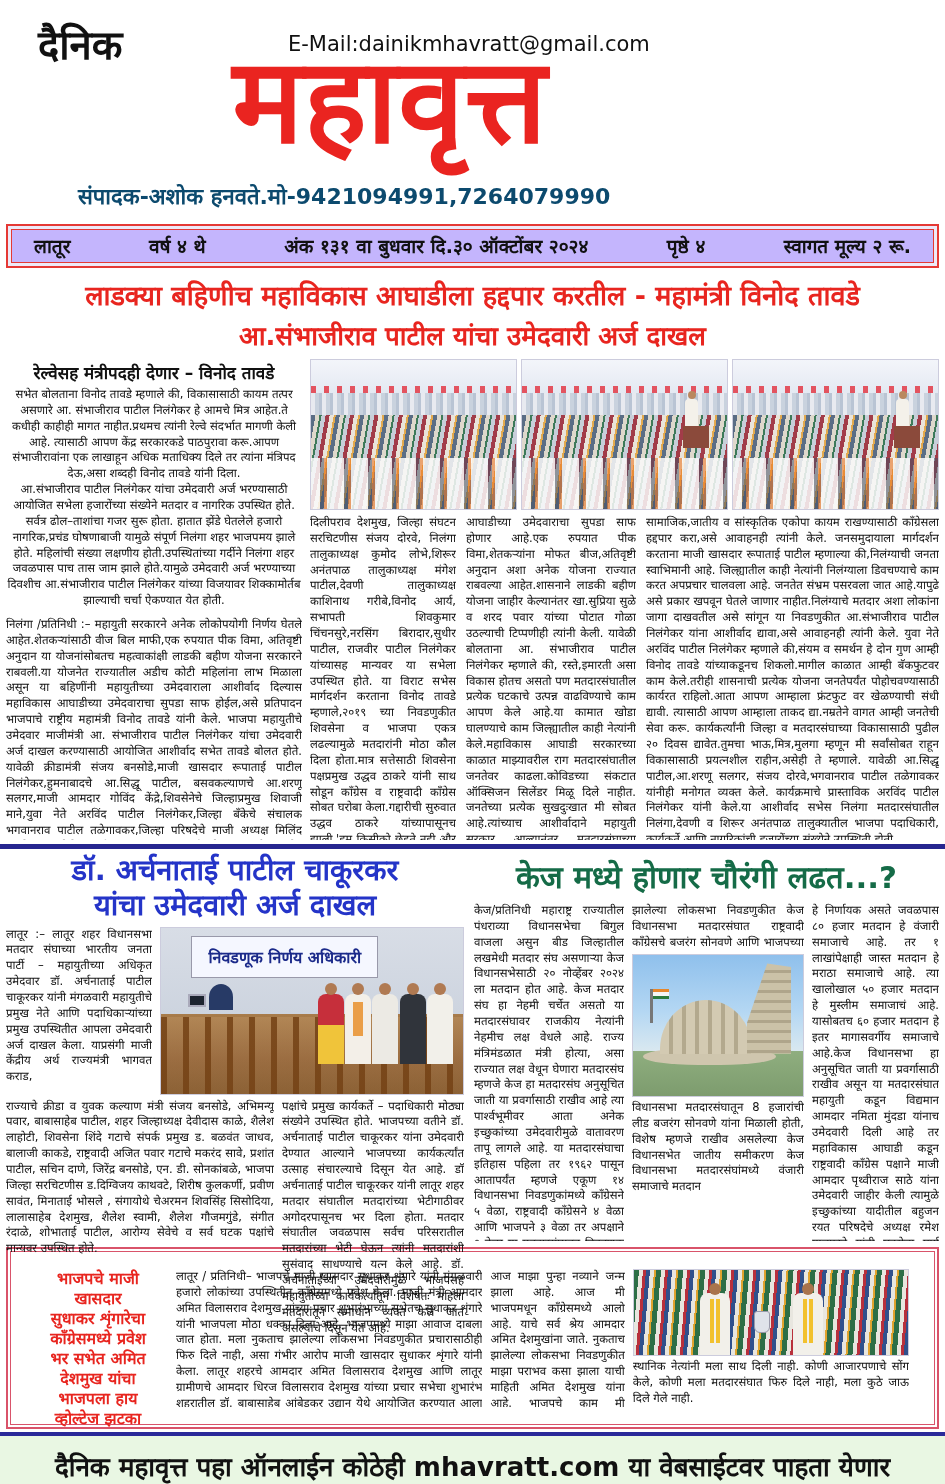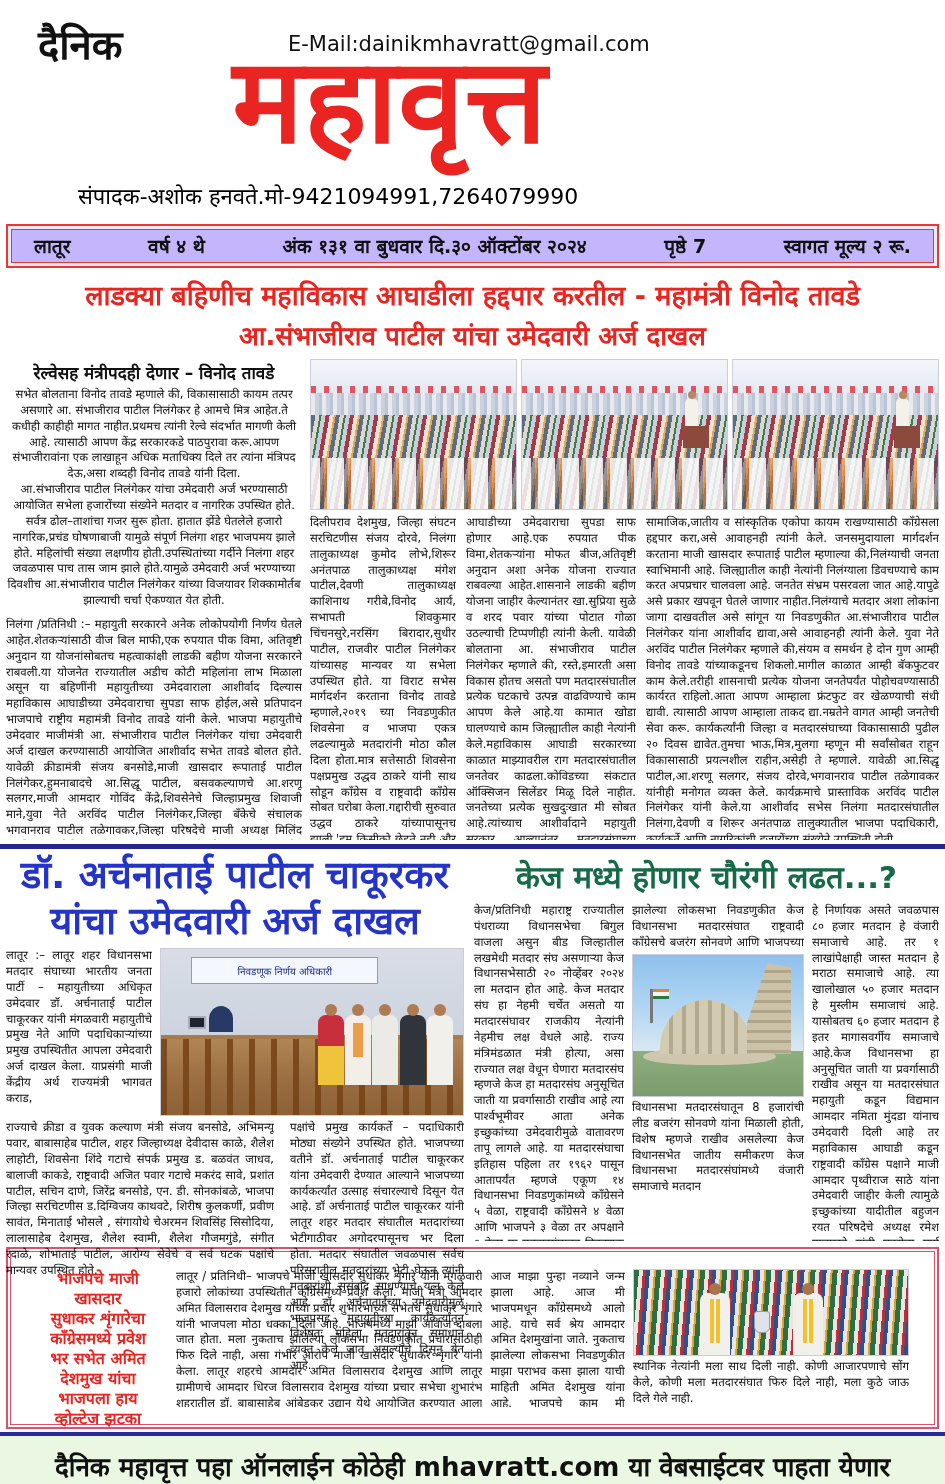--- a/index.html
+++ b/index.html
@@ -6,21 +6,21 @@
   html,body { background:#ffffff; }
   body { font-family: "DejaVu Sans", sans-serif; }
   .page { position:relative; width:945px; height:1484px; margin:0 auto; background:#fff; overflow:hidden; }
 
   
   .masthead { position:relative; height:222px; }
   .daily { position:absolute; left:38px; top:16px; font-size:40px; font-weight:bold; color:#111; }
   .email { position:absolute; left:288px; top:32px; font-size:21px; color:#111; }
   .title { position:absolute; left:90px; top:40px; width:600px; text-align:center;
            font-size:118px; line-height:1.05; font-weight:bold; color:#ea2420; letter-spacing:1px; }
-  .editor { position:absolute; left:78px; top:180px; font-size:22px; font-weight:normal; color:#000000; }
+  .editor { position:absolute; left:78px; top:180px; font-size:22px; font-weight:bold; color:#0c4a6e; }
 
   
   .infobar { margin:2px 6px 0 6px; height:44px; background:#c4b5fd; border:2px solid #e53935;
              box-shadow: inset 0 0 0 3px #edeaf8, inset 0 0 0 4px #e53935;
              display:flex; align-items:center; justify-content:space-between; padding:0 26px; }
   .infobar span { font-size:19px; font-weight:bold; color:#111; white-space:nowrap; }
 
   
   .lead-h1 { margin-top:8px; text-align:center; font-size:27px; font-weight:bold; color:#e8251f; white-space:nowrap; overflow:hidden; }
   .lead-h2 { text-align:center; font-size:26px; font-weight:bold; color:#e8251f; white-space:nowrap; overflow:hidden; margin-top:4px; }
@@ -47,39 +47,39 @@
       repeating-linear-gradient(90deg, rgba(250,250,250,.85) 0 9px, rgba(70,80,100,.55) 9px 13px, rgba(235,120,40,.6) 13px 16px, rgba(250,250,250,.85) 16px 24px); }
   .art1-cols { display:flex; gap:10px; height:325px; }
   .colw { height:100%; overflow:hidden; }
   .c2 { width:146px; } .c3 { width:170px; } .c4 { flex:1; }
 
   .divider { height:5px; background:#26268f; margin:4px 0 0 0; }
 
   
   .sec2 { display:flex; gap:10px; padding:4px 6px 0 6px; height:392px; }
   .s2-left { width:458px; display:flex; flex-direction:column; }
-  .s2-head { text-align:center; font-size:38px; line-height:1.2; font-weight:bold; color:#2434c8; margin-bottom:4px; }
+  .s2-head { text-align:center; font-size:29px; line-height:1.2; font-weight:bold; color:#2434c8; margin-bottom:4px; }
   .s2-row { display:flex; gap:8px; }
   .s2-introcol { width:146px; height:168px; overflow:hidden; }
   .photo-office { width:304px; height:168px; position:relative; border:1px solid #ccd; background:
       linear-gradient(180deg,#d8dde6 0%,#cdd4df 52%,#a87c4b 52%,#8a5a30 78%,#74491f 100%); }
-  .office-banner { position:absolute; top:8px; left:10%; width:62%; height:27px; background:#f5f7ff; border:1px solid #99a;
-      display:flex; align-items:center; justify-content:center; font-size:10px; font-weight:normal; color:#1b2a8a; text-align:center; }
+  .office-banner { position:absolute; top:8px; left:10%; width:62%; height:42px; background:#f5f7ff; border:1px solid #99a;
+      display:flex; align-items:center; justify-content:center; font-size:16px; font-weight:bold; color:#1b2a8a; text-align:center; }
   .rail { position:absolute; bottom:0; left:0; width:100%; height:46%; background:
       repeating-linear-gradient(90deg, rgba(120,70,25,.9) 0 6px, rgba(210,170,120,.25) 6px 22px); }
   .person { position:absolute; bottom:18%; width:26px; height:70px; border-radius:8px 8px 0 0; }
   .person::before { content:""; position:absolute; top:-11px; left:7px; width:12px; height:12px; border-radius:50%; background:#b07a52; }
   .p1b { left:52%; background:linear-gradient(180deg,#c62f3b 0 45%,#f0c43a 45% 100%); }
   .p2 { left:61%; background:#f3efe8; } .p2::after{content:"";position:absolute;inset:8px 8px auto 8px;height:34px;background:#e88f2a;opacity:.85;}
   .p3 { left:70%; background:#eceae4; }
   .p4 { left:79%; background:#30343b; }
   .p5 { left:88%; background:#f2f0ea; }
   .officer { position:absolute; left:16%; top:34%; width:24px; height:26px; border-radius:50% 50% 0 0; background:#273a66; }
   .monitor { position:absolute; left:9%; top:40%; width:18px; height:13px; background:#1d2430; border:2px solid #aab; }
-  .s2-row2 { display:flex; gap:16px; margin-top:4px; flex:1; }
+  .s2-row2 { display:flex; gap:8px; margin-top:4px; flex:1; }
   .s2-contA { width:268px; overflow:hidden; }
   .s2-contB { flex:1; overflow:hidden; }
 
   .s2-right { flex:1; display:flex; flex-direction:column; }
   .kej-head { text-align:center; font-size:31px; font-weight:bold; color:#156b47; margin:2px 0 6px 0; white-space:nowrap; overflow:hidden; }
   .kej-cols { display:flex; gap:8px; flex:1; overflow:hidden; }
   .kej-c1 { width:150px; overflow:hidden; }
   .kej-c2 { width:172px; display:flex; flex-direction:column; gap:3px; }
   .kej-c2-top { height:48px; overflow:hidden; }
   .photo-vidhan { position:relative; height:182px; border:1px solid #ccd; overflow:hidden;
@@ -131,21 +131,21 @@
     <div class="daily">दैनिक</div>
     <div class="email">E-Mail:dainikmhavratt@gmail.com</div>
     <div class="title">महावृत्त</div>
     <div class="editor">संपादक-अशोक हनवते.मो-9421094991,7264079990</div>
   </div>
 
   <div class="infobar">
     <span>लातूर</span>
     <span>वर्ष ४ थे</span>
     <span>अंक १३१ वा बुधवार दि.३० ऑक्टोंबर २०२४</span>
-    <span>पृष्ठे 7</span>
+    <span>पृष्ठे ४</span>
     <span>स्वागत मूल्य २ रू.</span>
   </div>
 
   <div class="lead-h1">लाडक्या बहिणीच महाविकास आघाडीला हद्दपार करतील  - महामंत्री विनोद तावडे</div>
   <div class="lead-h2">आ.संभाजीराव पाटील यांचा उमेदवारी अर्ज दाखल</div>
 
   <div class="art1">
     <div class="art1-left">
       <div class="subhead">रेल्वेसह मंत्रीपदही देणार   – विनोद तावडे</div>
       <div class="btxt center">सभेत बोलताना विनोद तावडे म्हणाले की, विकासासाठी कायम तत्पर असणारे आ. संभाजीराव पाटील निलंगेकर हे आमचे मित्र आहेत.ते कधीही काहीही मागत नाहीत.प्रथमच त्यांनी रेल्वे संदर्भात मागणी केली आहे. त्यासाठी आपण केंद्र सरकारकडे पाठपुरावा करू.आपण संभाजीरावांना एक लाखाहून अधिक मताधिक्य दिले तर त्यांना मंत्रिपद देऊ,असा शब्दही विनोद तावडे यांनी दिला.</div>

